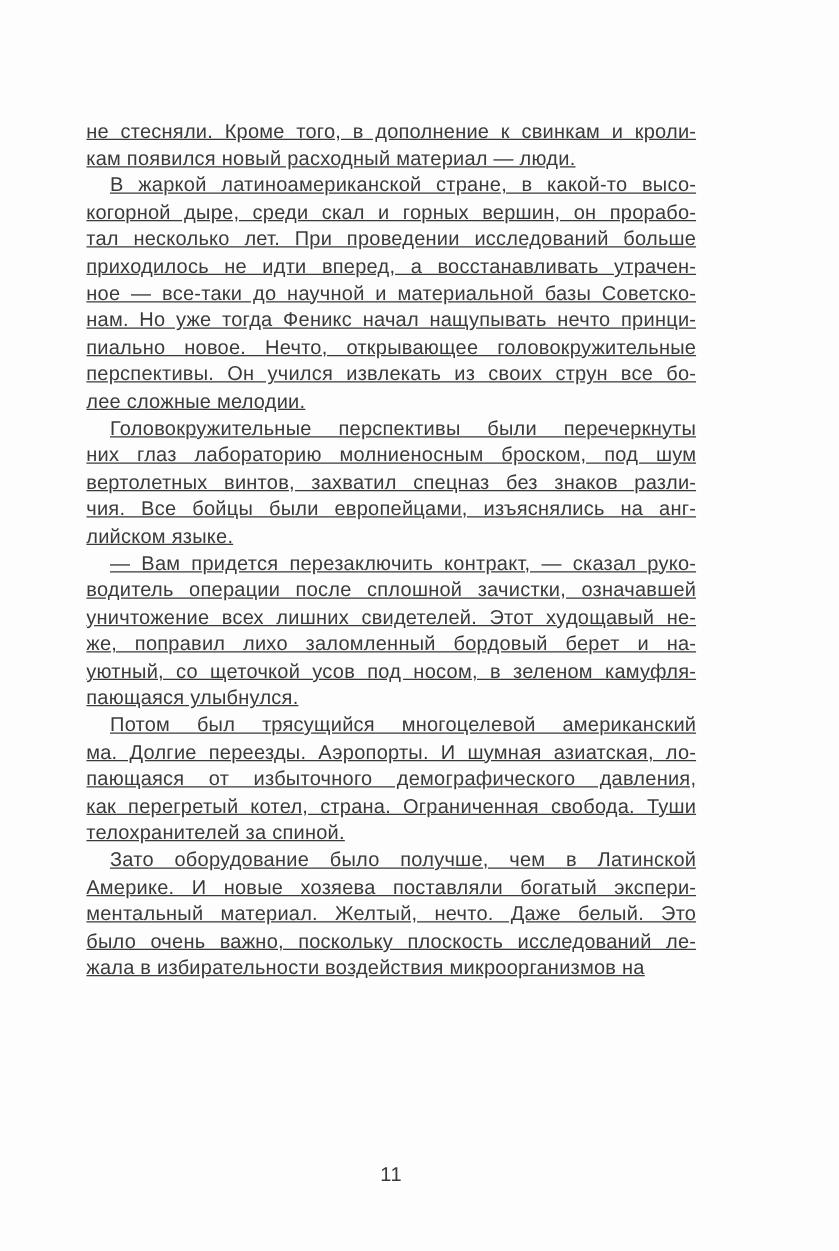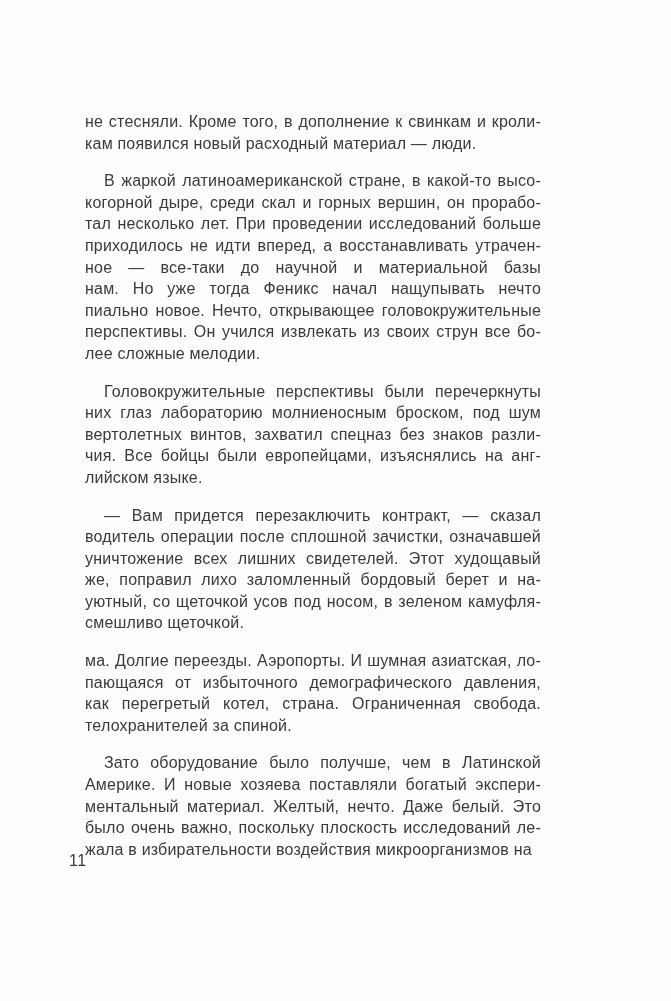--- a/index.html
+++ b/index.html
@@ -22,42 +22,43 @@
     position: absolute;
     left: 69px;
     top: 95px;
     width: 488px;
     font-size: 16px;
     line-height: 21.6px;
     letter-spacing: 0.2px;
     color: #3a3a3a;
   }
   .para {
-    margin: 16px;
+    margin: 0;
+    text-decoration: underline;
   }
   .line {
     height: 21.6px;
     overflow: hidden;
     text-align: justify;
     text-align-last: justify;
     white-space: normal;
   }
   .line.last {
     text-align: right;
     text-align-last: left;
   }
   .line.indent {
     text-indent: 19px;
   }
   .page-number {
     position: absolute;
     left: 69px;
-    top: 852px;
+    top: 932px;
     width: 488px;
-    text-align: left;
+    text-align: center;
     font-size: 16px;
     letter-spacing: 0.5px;
     color: #3a3a3a;
   }
 </style>
 </head>
 <body style="background: rgb(253, 253, 253);">
 
 <div class="book-page">
   <div class="text-block" style="color: rgb(58, 58, 58);">
@@ -82,23 +83,24 @@
         <div class="line">вертолетных винтов, захватил спецназ без знаков разли-</div>
         <div class="line">чия. Все бойцы были европейцами, изъяснялись на анг-</div>
         <div class="line last">лийском языке.</div>
       </div>
       <div class="para">
         <div class="line indent">— Вам придется перезаключить контракт, — сказал руко-</div>
         <div class="line">водитель операции после сплошной зачистки, означавшей</div>
         <div class="line">уничтожение всех лишних свидетелей. Этот худощавый не-</div>
         <div class="line">же, поправил лихо заломленный бордовый берет и на-</div>
         <div class="line">уютный, со щеточкой усов под носом, в зеленом камуфля-</div>
-        <div class="line last">смешливо щеточкой.</div>
+        <div class="line last">пающаяся улыбнулся.</div>
       </div>
       <div class="para">
+        <div class="line indent">Потом был трясущийся многоцелевой американский</div>
         <div class="line">ма. Долгие переезды. Аэропорты. И шумная азиатская, ло-</div>
         <div class="line">пающаяся от избыточного демографического давления,</div>
         <div class="line">как перегретый котел, страна. Ограниченная свобода. Туши</div>
         <div class="line last">телохранителей за спиной.</div>
       </div>
       <div class="para">
         <div class="line indent">Зато оборудование было получше, чем в Латинской</div>
         <div class="line">Америке. И новые хозяева поставляли богатый экспери-</div>
         <div class="line">ментальный материал. Желтый, нечто. Даже белый. Это</div>
         <div class="line">было очень важно, поскольку плоскость исследований ле-</div>

